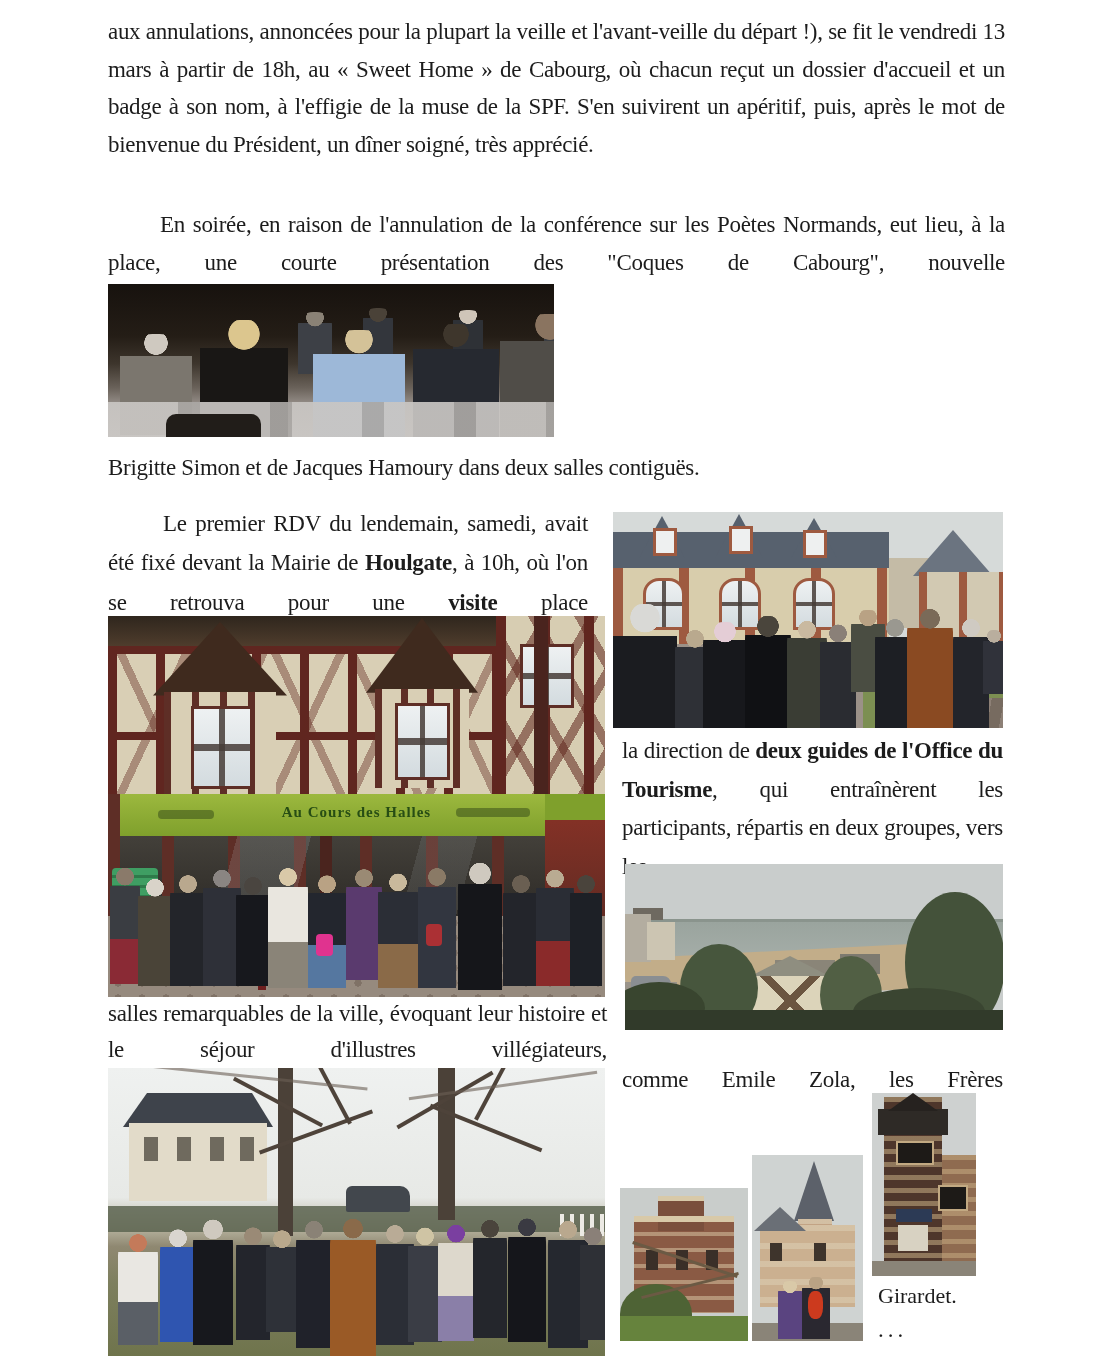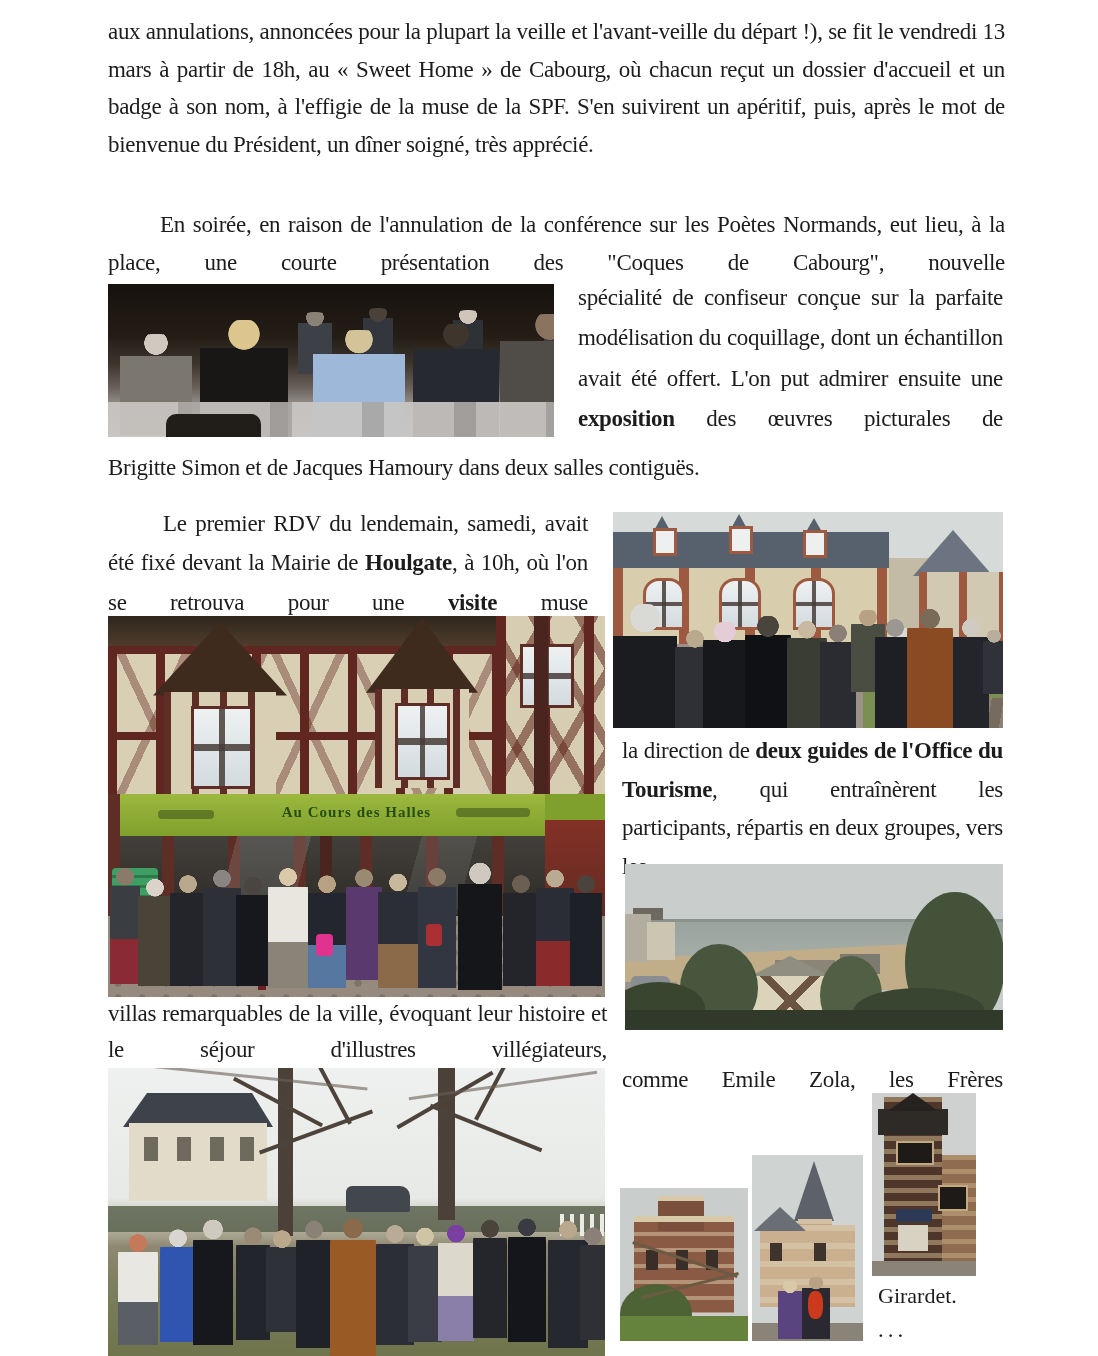--- a/index.html
+++ b/index.html
@@ -66,25 +66,24 @@
     <div class="f" style="left:436px;top:34px;width:40px;height:72px;--h:#d9c9a0;--c:#3a3d42"></div>
     <div class="f" style="left:12px;top:50px;width:72px;height:101px;--h:#cfc9c0;--hr:12px;--c:#7b766e;--nt:22%"></div>
     <div class="f" style="left:92px;top:36px;width:88px;height:117px;--h:#dcc68e;--hr:16px;--hy:12%;--c:#191715;--nt:24%"></div>
     <div class="f" style="left:205px;top:46px;width:92px;height:107px;--h:#d4c298;--hr:14px;--c:#9db8d8;--nt:22%"></div>
     <div class="f" style="left:305px;top:40px;width:86px;height:113px;--h:#3e362c;--hr:13px;--c:#262930;--nt:22%"></div>
     <div class="f" style="left:392px;top:30px;width:100px;height:123px;--h:#8a7460;--hr:15px;--c:#504d48;--nt:22%"></div>
     <div style="left:0;top:118px;width:446px;height:35px;background:repeating-linear-gradient(90deg,#c9c6c3 0 70px,#aba8a5 70px 92px);opacity:.92;"></div>
     <div style="left:58px;top:130px;width:95px;height:23px;background:#211d19;border-radius:10px 10px 0 0;"></div>
   </div>
 
-  <div class="para jl" id="wrap-confiseur"><span>spécialité de confiseur conçue sur la parfaite modélisation du coquillage, dont un échantillon avait été offert. L'on put admirer ensuite une </span><b>exposition</b><span> des œuvres picturales de</span></div>
 
   <p class="para" id="line-brigitte">Brigitte Simon et de Jacques Hamoury dans deux salles contiguës.</p>
 
-  <div class="para jl" id="p3"><span>Le premier RDV du lendemain, samedi, avait été fixé devant la Mairie de </span><b>Houlgate</b><span>, à 10h, où l'on se retrouva pour une </span><b>visite</b><span> muse</span></div>
+  <div class="para jl" id="p3"><span>Le premier RDV du lendemain, samedi, avait été fixé devant la Mairie de </span><b>Houlgate</b><span>, à 10h, où l'on se retrouva pour une </span><b>visite</b><span> place</span></div>
 
   <div class="photo" id="ph-grouphouses">
     <div style="left:0;top:20px;width:276px;height:36px;background:#57616e;"></div>
     <div class="tri" style="left:26px;top:4px;width:46px;height:42px;background:#57616e;"></div>
     <div class="tri" style="left:102px;top:2px;width:48px;height:44px;background:#57616e;"></div>
     <div class="tri" style="left:178px;top:6px;width:46px;height:40px;background:#57616e;"></div>
     <div style="left:40px;top:16px;width:18px;height:22px;background:#eef0f0;border:3px solid #9e5a40;"></div>
     <div style="left:116px;top:14px;width:18px;height:22px;background:#eef0f0;border:3px solid #9e5a40;"></div>
     <div style="left:190px;top:18px;width:18px;height:22px;background:#eef0f0;border:3px solid #9e5a40;"></div>
     <div style="left:0;top:56px;width:276px;height:80px;background:repeating-linear-gradient(90deg,#9e5a40 0 10px,transparent 10px 66px),#d8cdac;"></div>
@@ -186,21 +185,21 @@
         linear-gradient(-45deg,transparent 46%,#6b5540 46% 54%,transparent 54%),#dcd4ba;"></div>
     </div>
     <div style="left:55px;top:80px;width:78px;height:88px;background:#47563d;border-radius:50%;"></div>
     <div style="left:-12px;top:118px;width:92px;height:52px;background:#39452f;border-radius:50%;"></div>
     <div style="left:195px;top:92px;width:62px;height:78px;background:#515f44;border-radius:50%;"></div>
     <div style="left:280px;top:28px;width:100px;height:142px;background:#44523a;border-radius:50%;"></div>
     <div style="left:228px;top:124px;width:132px;height:48px;background:#3a4531;border-radius:50%;"></div>
     <div style="left:0;top:146px;width:378px;height:28px;background:#313a2a;"></div>
   </div>
 
-  <p class="para jl" id="wrap-villas">villas remarquables de la ville, évoquant leur histoire et le séjour d'illustres villégiateurs,</p>
+  <p class="para jl" id="wrap-villas">salles remarquables de la ville, évoquant leur histoire et le séjour d'illustres villégiateurs,</p>
 
   <div class="photo" id="ph-park">
     <div style="left:15px;top:25px;width:150px;height:110px;">
       <div style="left:0;top:0;width:100%;height:34px;background:#3e434b;clip-path:polygon(0 100%,16% 0,86% 0,100% 100%);"></div>
       <div style="left:4%;top:30px;width:92%;height:78px;background:#e2dbc9;"></div>
       <div style="left:14%;top:44px;width:14px;height:24px;background:#6f6a5e;"></div>
       <div style="left:36%;top:44px;width:14px;height:24px;background:#6f6a5e;"></div>
       <div style="left:58%;top:44px;width:14px;height:24px;background:#6f6a5e;"></div>
       <div style="left:78%;top:44px;width:14px;height:24px;background:#6f6a5e;"></div>
     </div>

